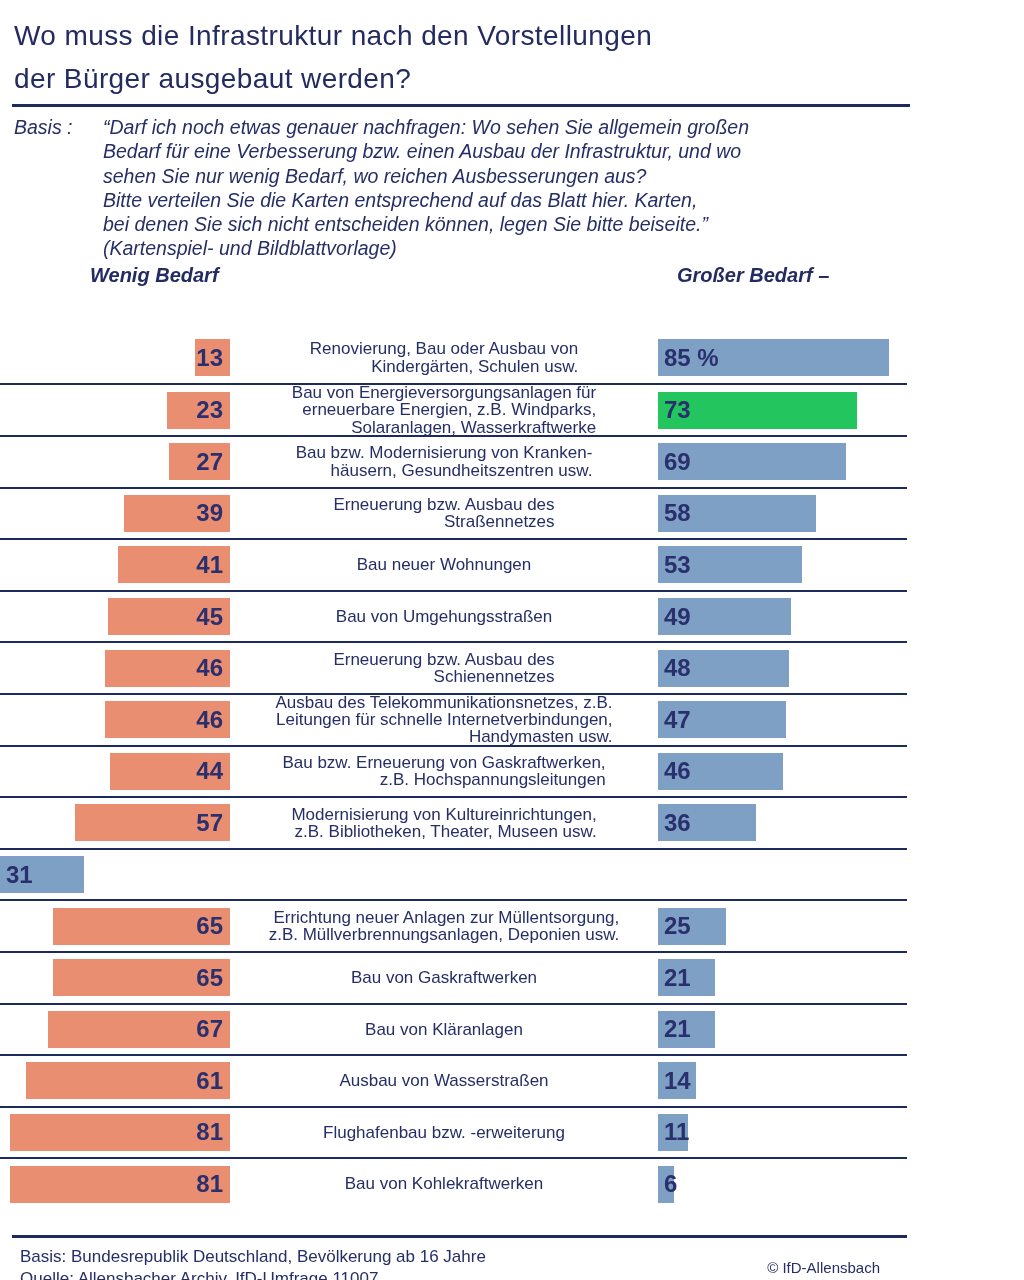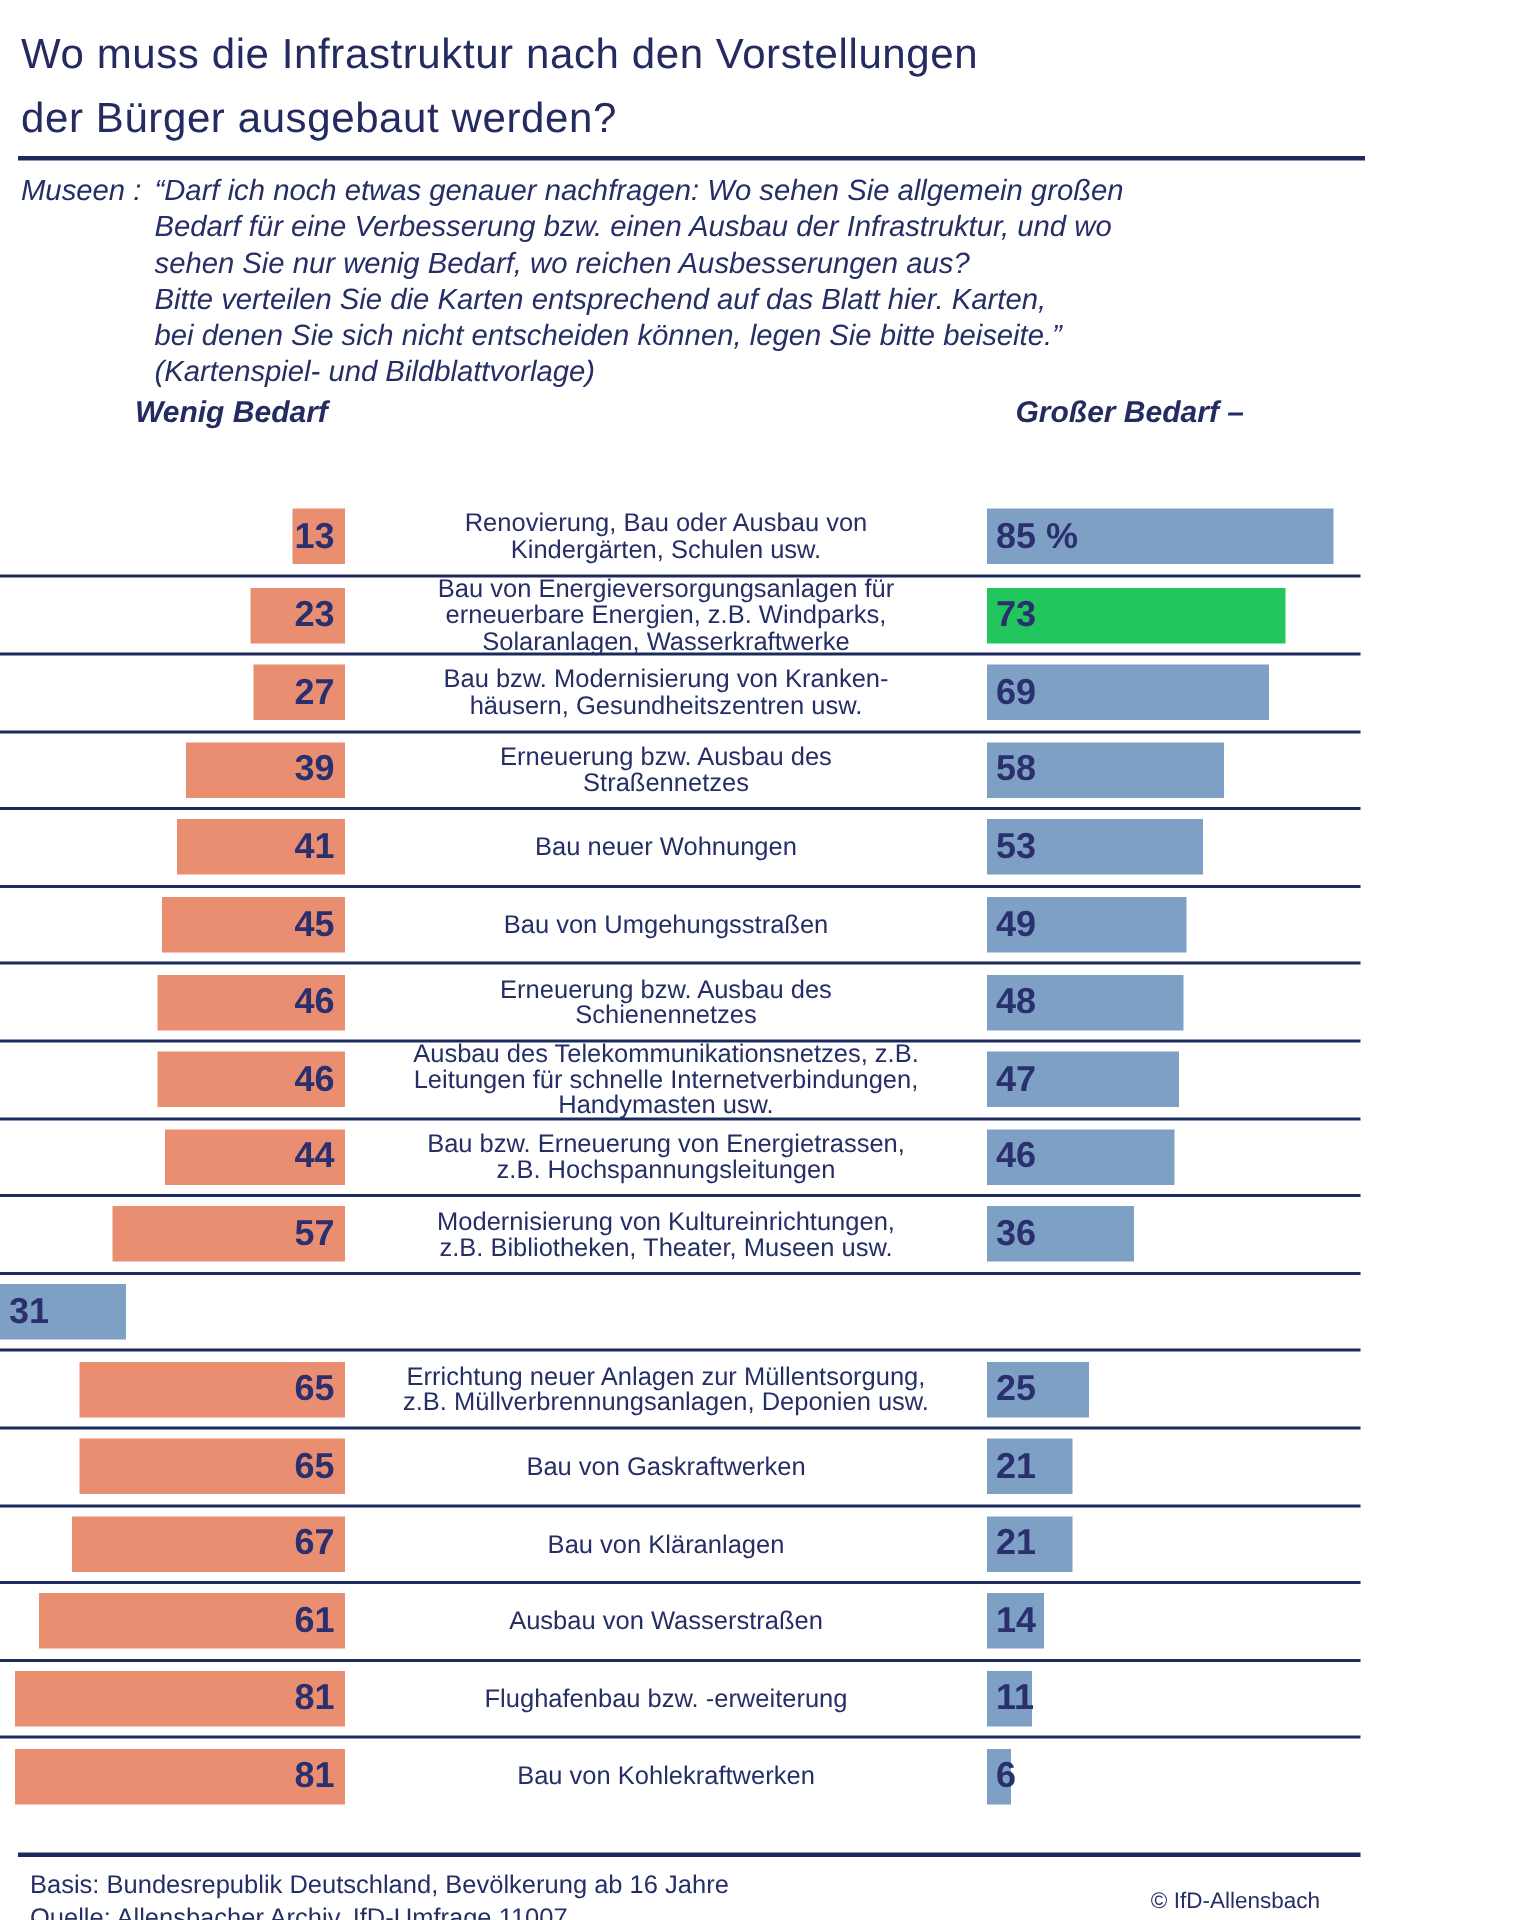--- a/index.html
+++ b/index.html
@@ -27,21 +27,21 @@
   .col-headers { position:relative; height:26px; margin-top:3px;
     font-weight:bold; font-style:italic; font-size:20px; color:#242b60; }
   .hdr-left  { position:absolute; left:90px;  top:0; }
   .hdr-right { position:absolute; left:677px; top:0; }
 
   .chart { margin-top:42px; width:907px; }
   .row { height:51.6px; display:flex; align-items:center; }
   .row + .row { border-top:2px solid #1d2a5c; }
 
   .zone-left  { width:230px; height:100%; display:flex; align-items:center; justify-content:flex-end; }
-  .zone-label { width:428px; height:100%; display:flex; align-items:center; justify-content:center; text-align:center; }
+  .zone-label { width:428px; height:100%; display:flex; align-items:center; justify-content:center; text-align:right; }
   .zone-right { flex:1 1 auto; height:100%; display:flex; align-items:center; }
 
   .bar { height:37px; display:flex; align-items:center; flex:0 0 auto; }
   .bar-wenig { justify-content:flex-end; padding-right:7px; }
   .bar-gross { justify-content:flex-start; padding-left:6px; }
   .val { font-weight:bold; font-size:24px; color:#2a2f6e; white-space:nowrap; }
 
   .cat { font-size:17px; line-height:17.4px; white-space:pre-line; color:#262e66; }
 
   .footer-rule { margin:26px 0 0 12px; width:895px; border-top:3px solid #1d2a5c; }
@@ -52,21 +52,21 @@
 </head>
 <body>
 
 <div class="page">
 
   <h1 class="title">Wo muss die Infrastruktur nach den Vorstellungen
 der Bürger ausgebaut werden?</h1>
   <div class="title-rule"></div>
 
   <div class="question">
-    <span class="q-label">Museen :</span>
+    <span class="q-label">Basis :</span>
     <span class="q-text">“Darf ich noch etwas genauer nachfragen: Wo sehen Sie allgemein großen
 Bedarf für eine Verbesserung bzw. einen Ausbau der Infrastruktur, und wo
 sehen Sie nur wenig Bedarf, wo reichen Ausbesserungen aus?
 Bitte verteilen Sie die Karten entsprechend auf das Blatt hier. Karten,
 bei denen Sie sich nicht entscheiden können, legen Sie bitte beiseite.”
 (Kartenspiel- und Bildblattvorlage)</span>
   </div>
 
   <div class="col-headers">
     <span class="hdr-left">Wenig Bedarf</span>
@@ -211,21 +211,21 @@
       </div>
     </div>
 
     <div class="row">
       <div class="zone-left">
         <div class="bar bar-wenig" style="width: 119.68px; background: rgb(234, 142, 113);">
           <span class="val">44</span>
         </div>
       </div>
       <div class="zone-label">
-        <span class="cat">Bau bzw. Erneuerung von Energietrassen,
+        <span class="cat">Bau bzw. Erneuerung von Gaskraftwerken,
 z.B. Hochspannungsleitungen</span>
       </div>
       <div class="zone-right">
         <div class="bar bar-gross" style="width: 125.12px; background: rgb(127, 160, 197);">
           <span class="val">46</span>
         </div>
       </div>
     </div>
 
     <div class="row">

